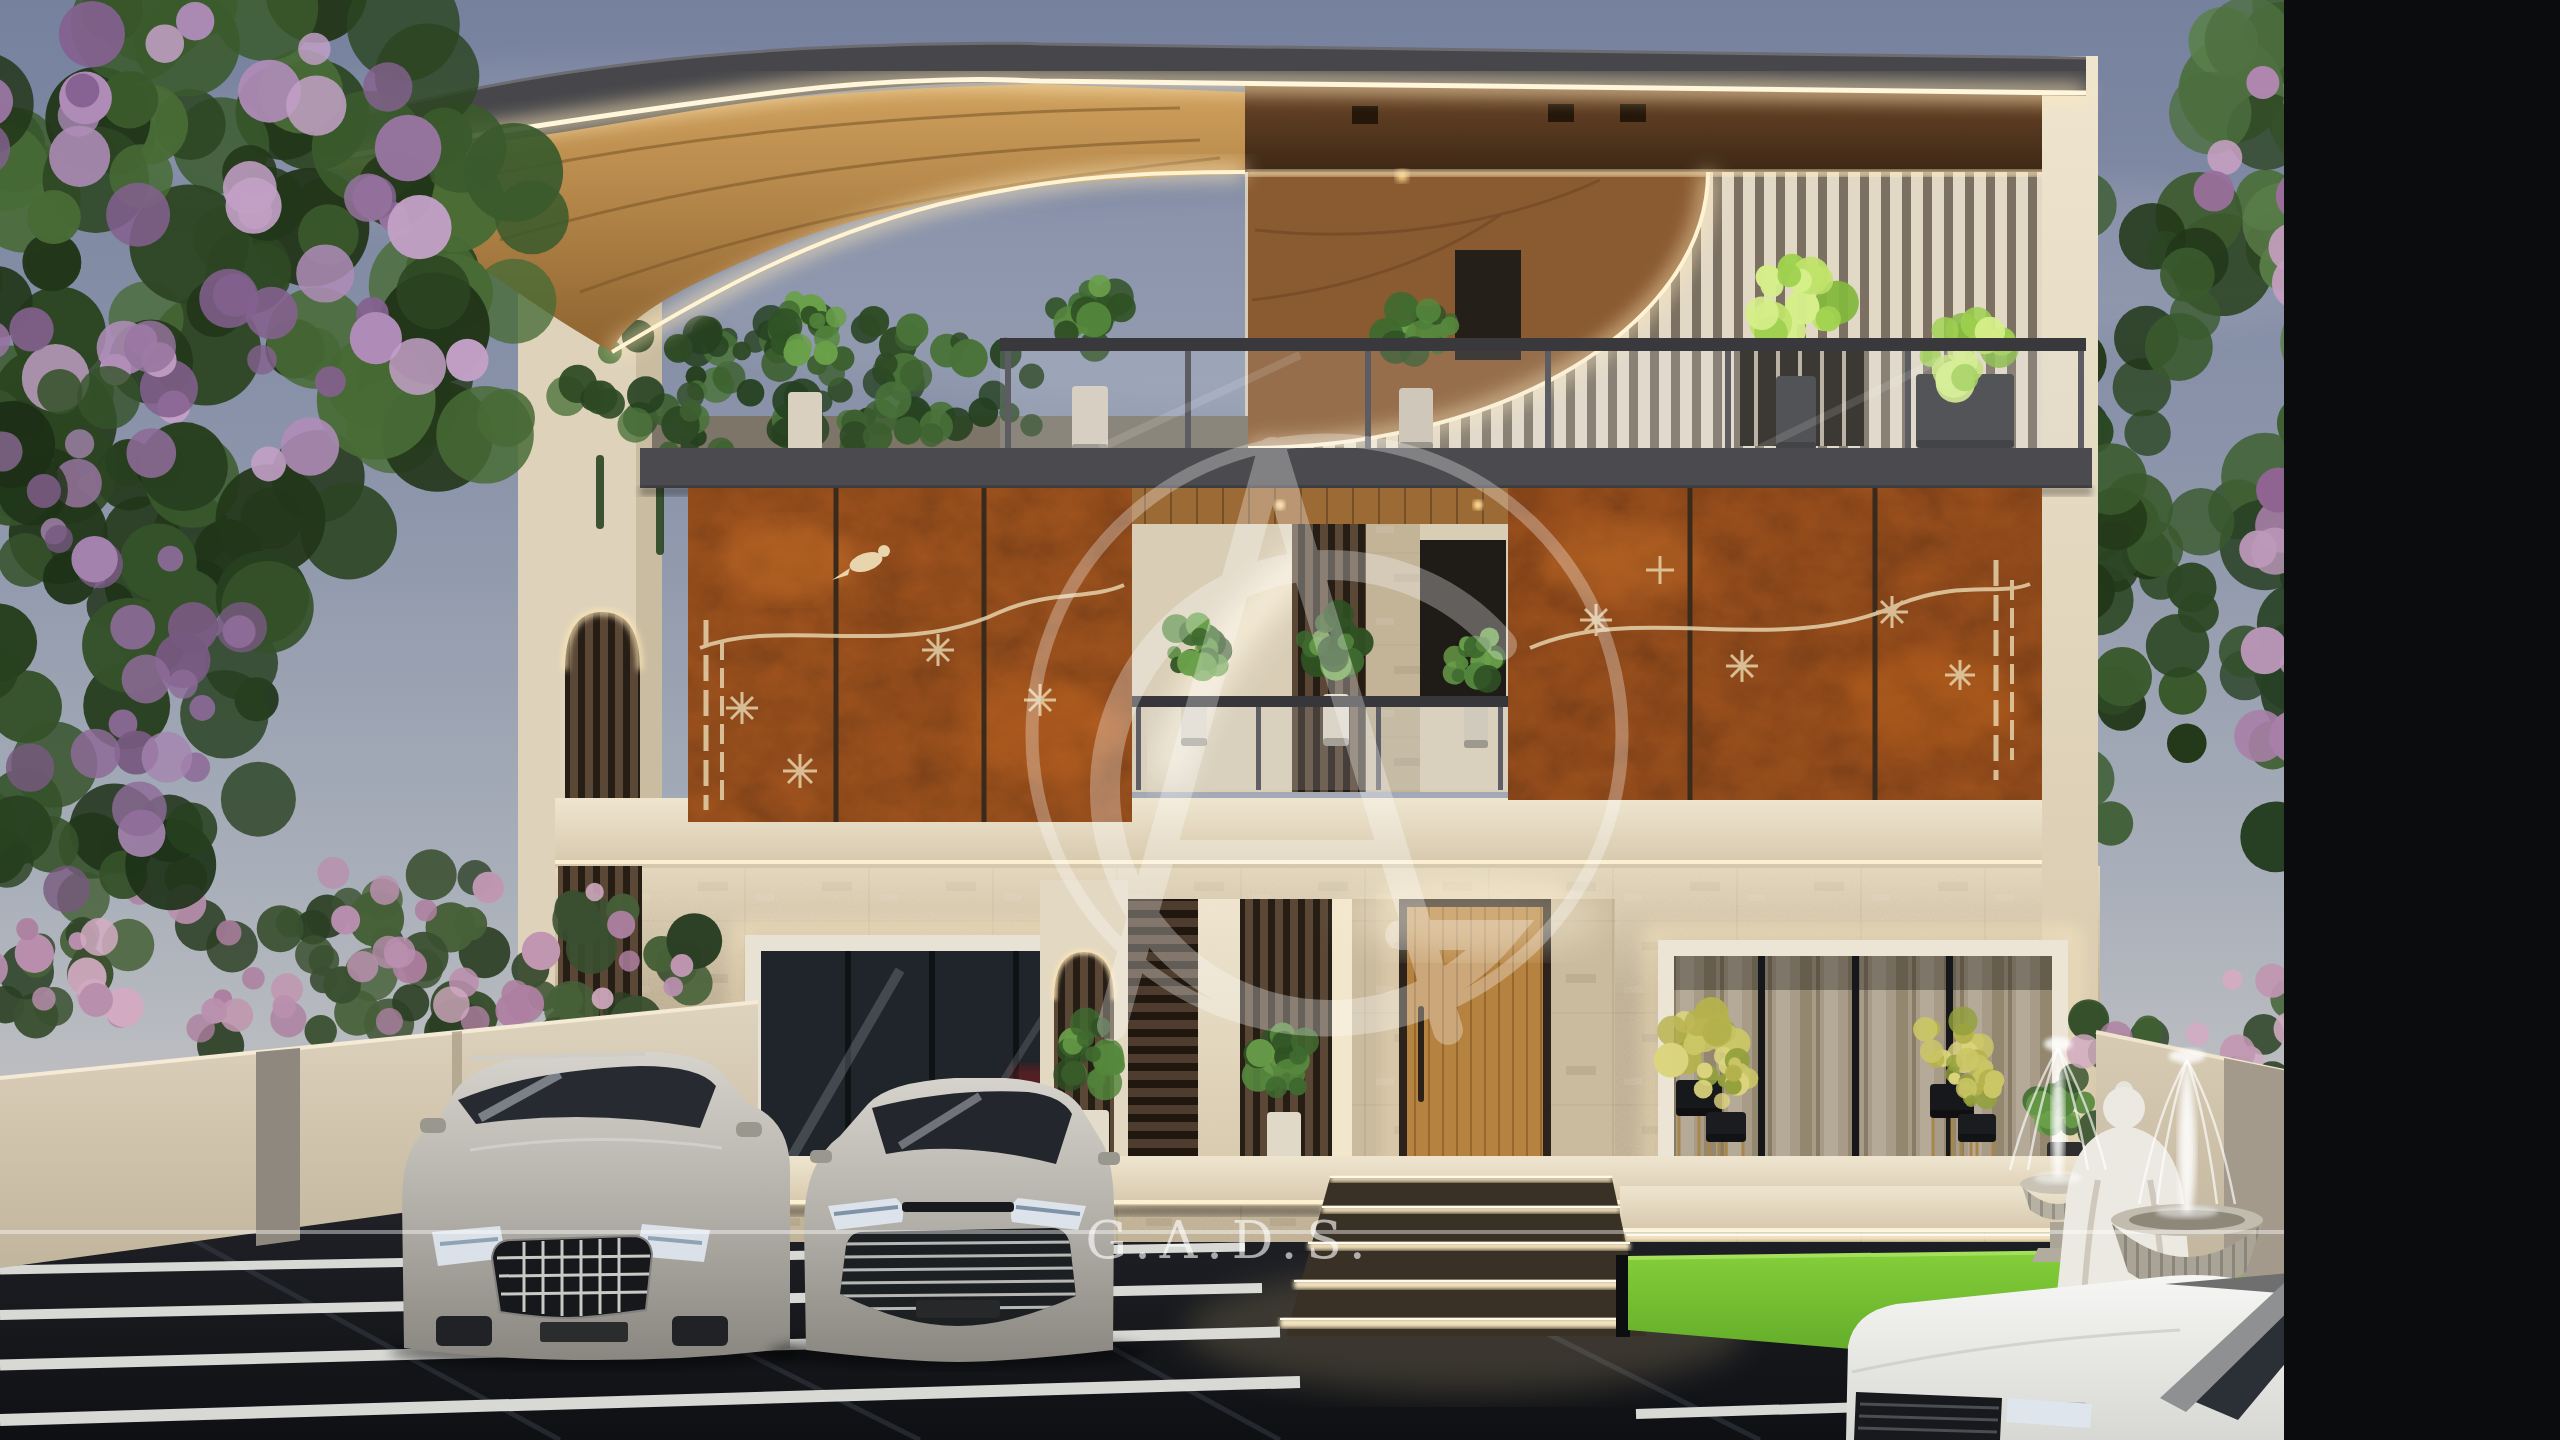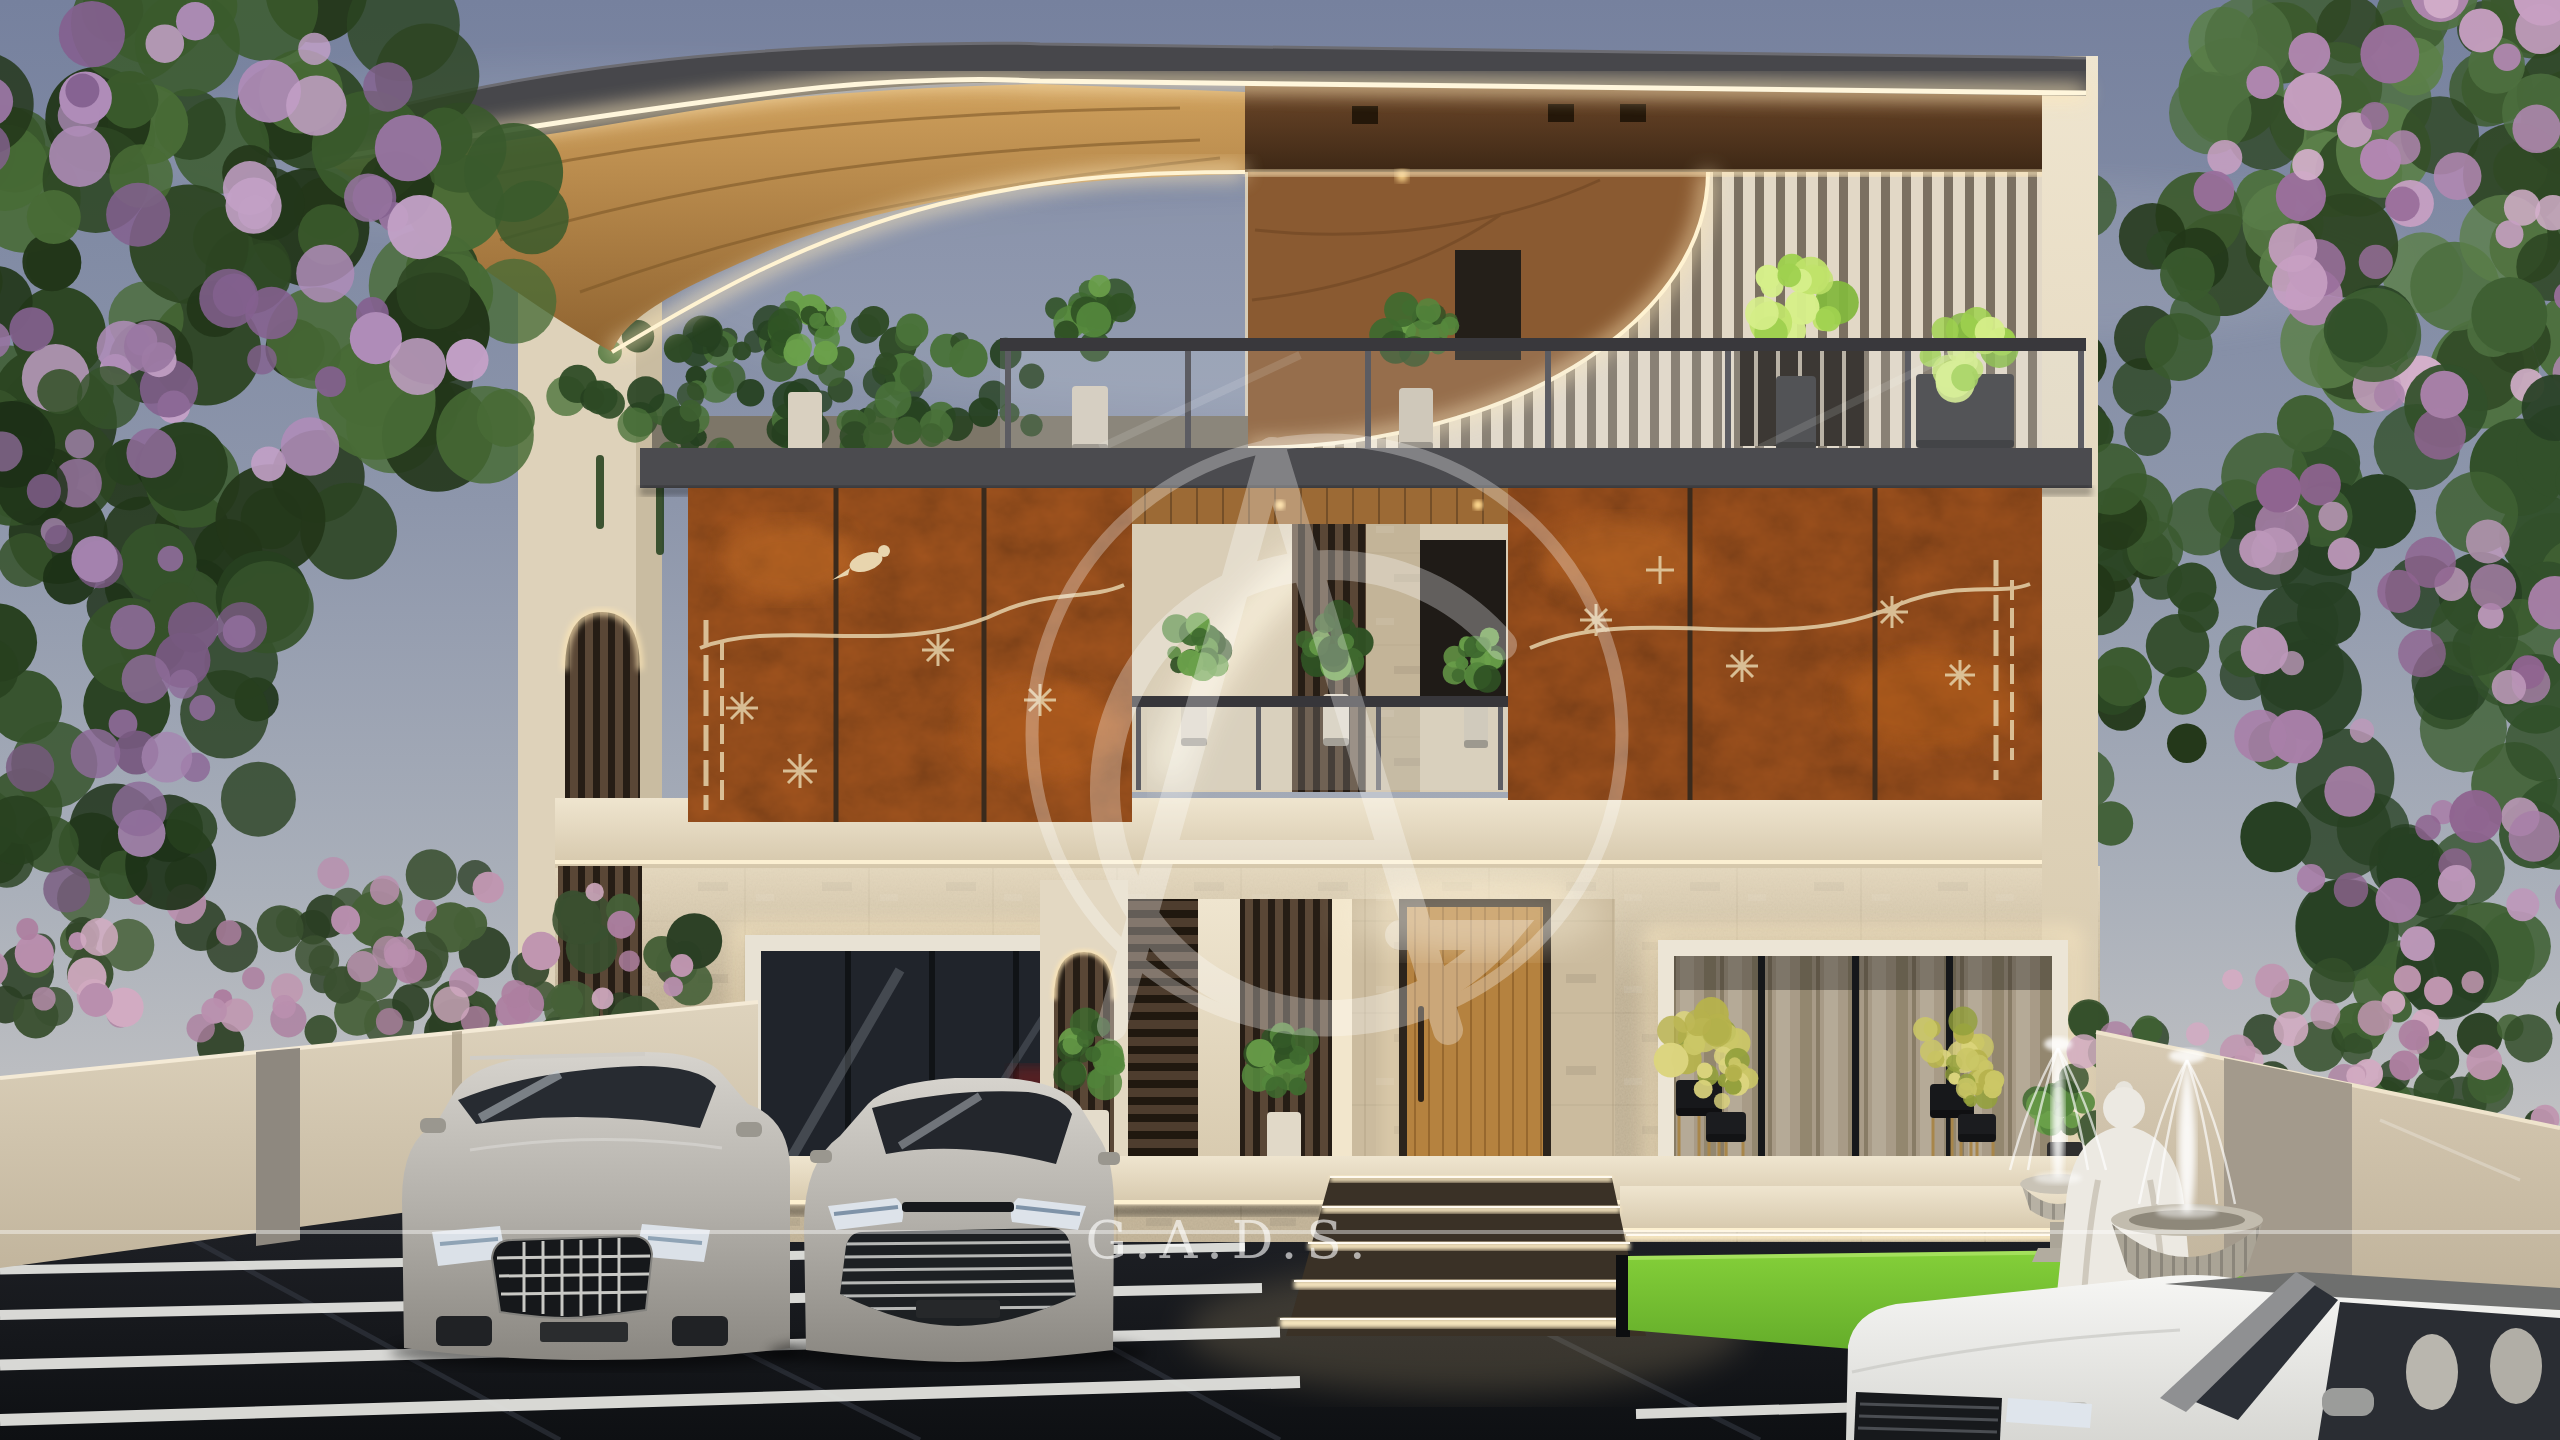--- a/index.html
+++ b/index.html
@@ -1,16 +1,16 @@
 <!DOCTYPE html>
 <html><head>
 <meta charset="utf-8">
 <style>
   html,body{margin:0;padding:0;background:#0b0c0e;}
-  .stage{position:relative;width:2560px;height:1440px;overflow:hidden;background:#c2410c;
+  .stage{position:relative;width:2284px;height:1440px;overflow:hidden;background:#c2410c;
          font-family:"DejaVu Serif","Liberation Serif",serif;}
   svg{display:block}
   .wm-text{font-family:"DejaVu Serif","Liberation Serif",serif;font-weight:400;}
 </style>
 </head>
 <body>
 
 <div class="stage">
 <svg viewBox="0 0 2560 1440" width="2560" height="1440">
 <defs>

